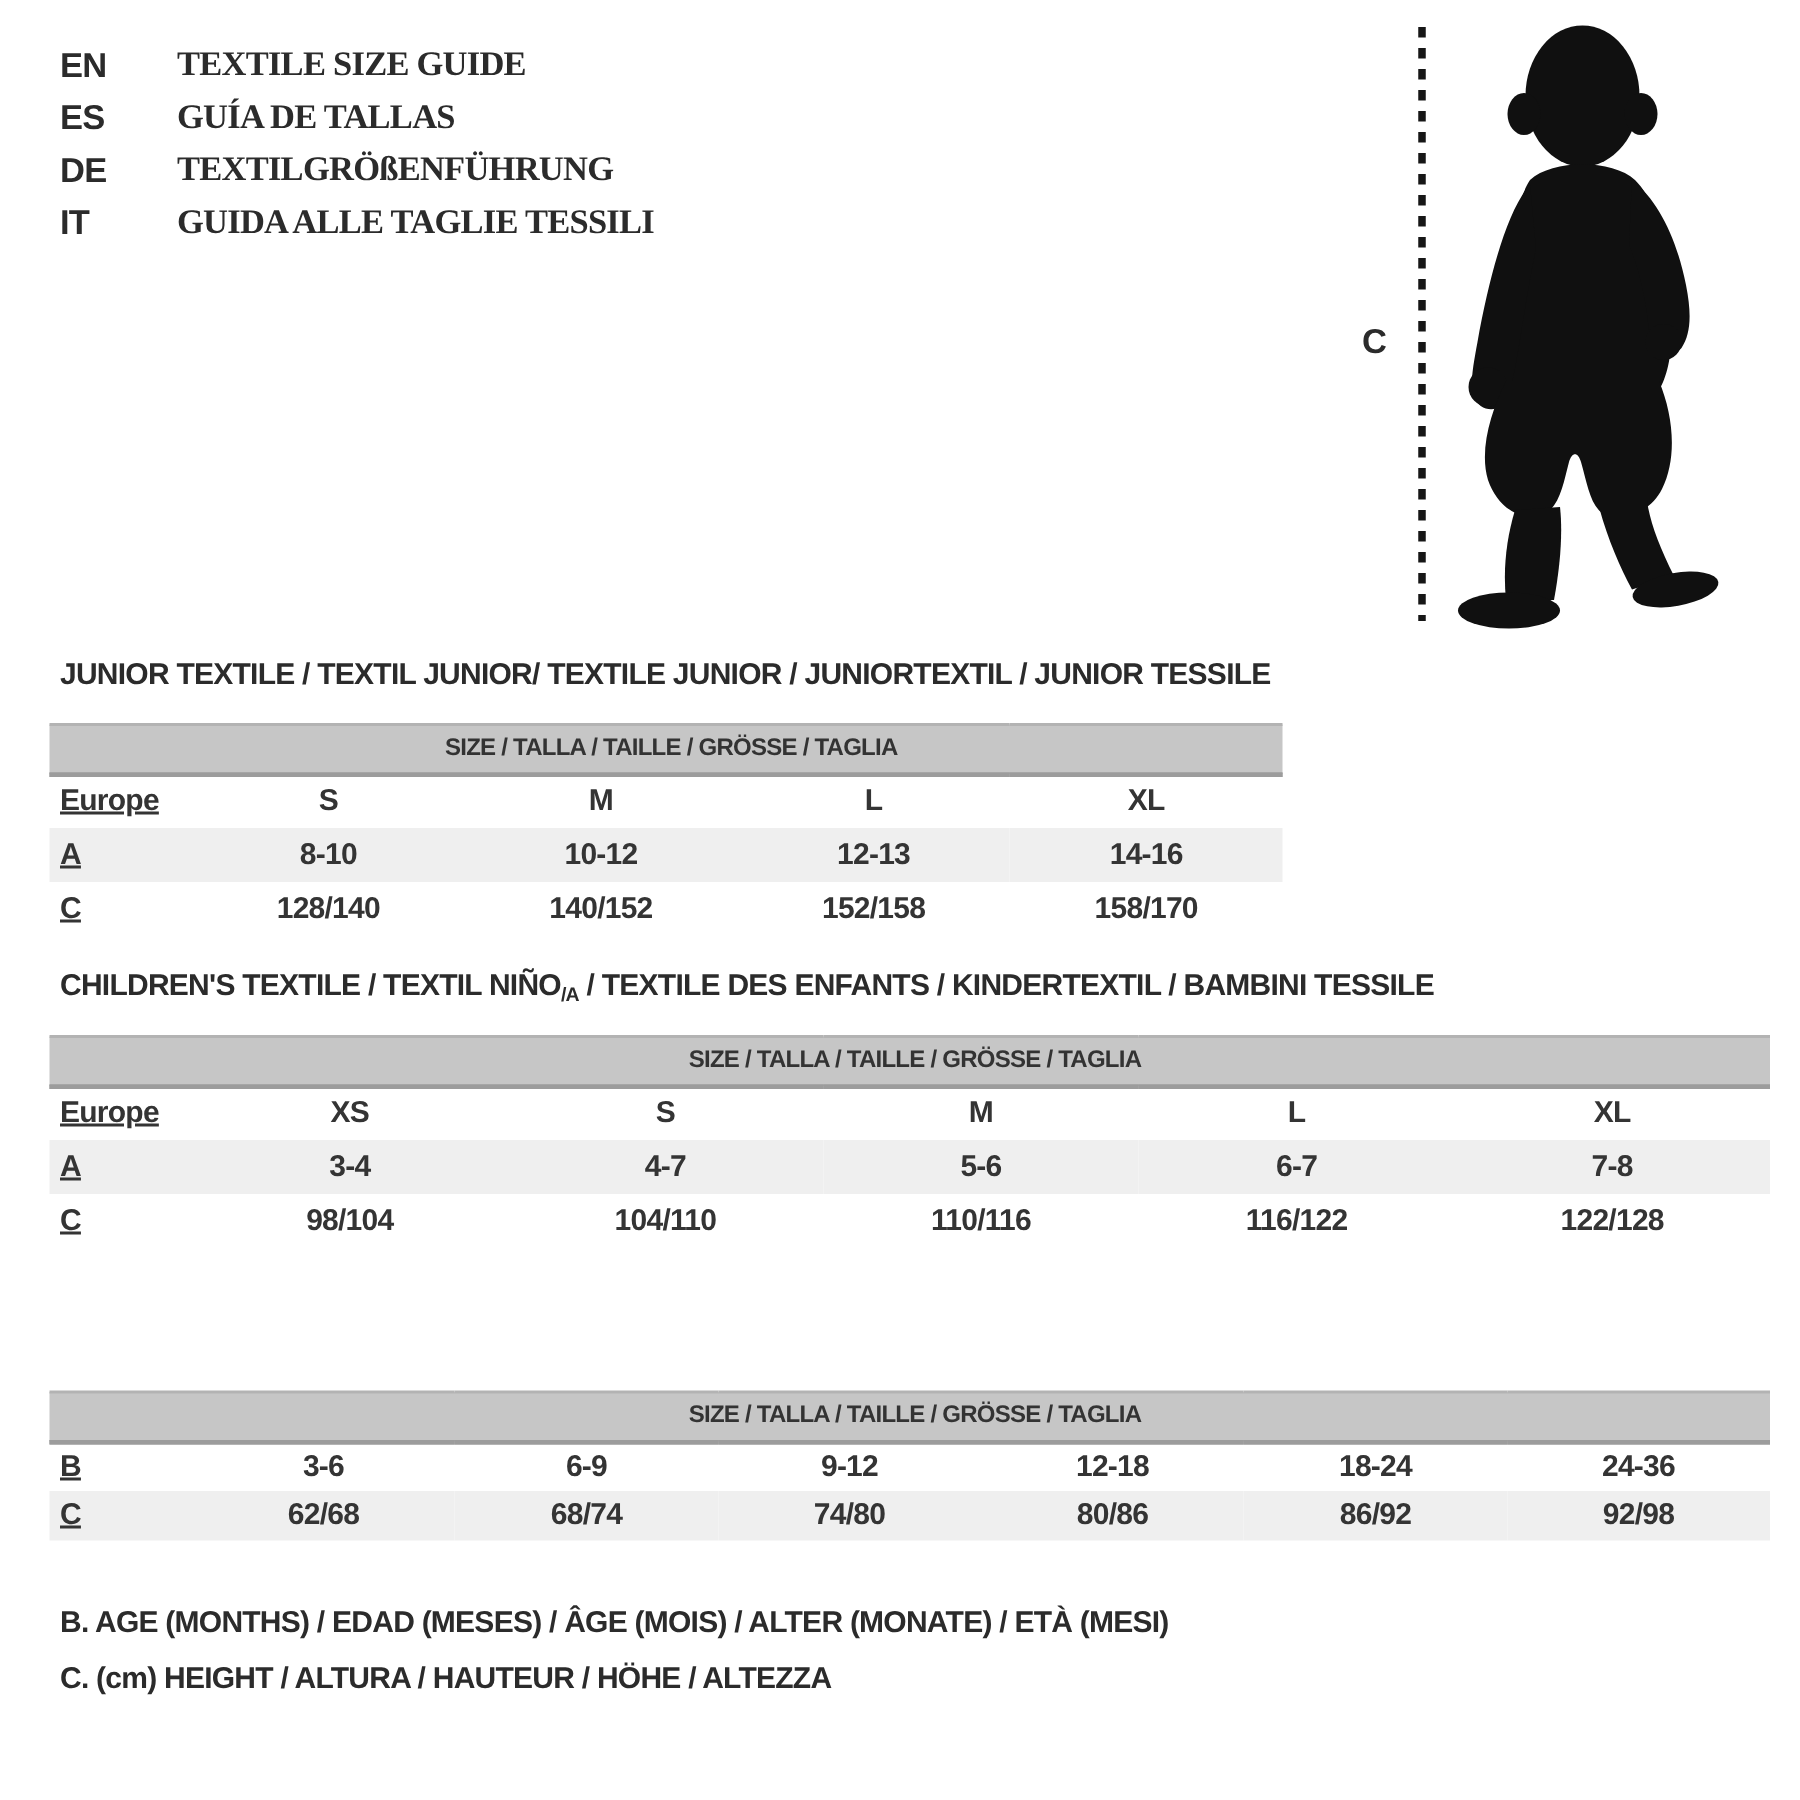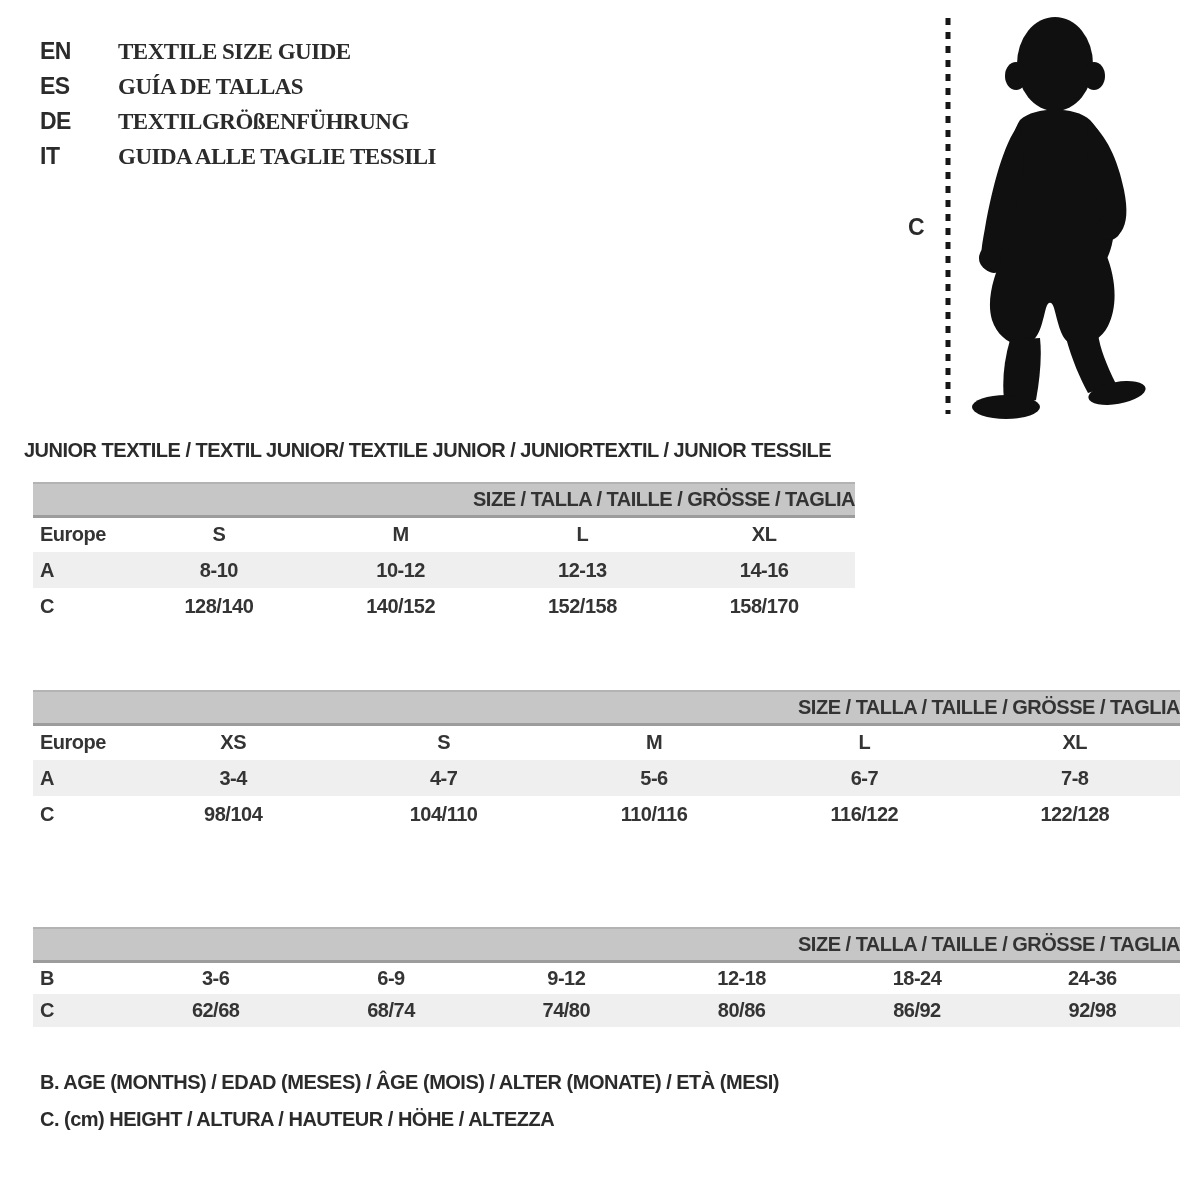--- a/index.html
+++ b/index.html
@@ -17,51 +17,51 @@
     font-weight:700;
     color:var(--ink);
     letter-spacing:-0.5px;
     position:relative;
     overflow:hidden;
   }
   .page{position:absolute;inset:0;}
 
   
   .lang-block{position:absolute;left:40px;top:30px;}
-  .lang-row{display:flex;height:35px;align-items:flex-end;font-size:23px;}
+  .lang-row{display:flex;height:35px;align-items:flex-start;font-size:23px;}
   .lang-code{width:78px;flex:0 0 78px;}
   .lang-title{white-space:nowrap;font-family:Liberation Serif, serif;}
 
   
   .figure{position:absolute;left:890px;top:8px;width:270px;height:414px;}
   .figure svg{display:block;}
   .figure-label{position:absolute;left:18px;top:206px;font-size:23px;}
 
   
   .sec-title{position:absolute;font-size:20px;line-height:34px;white-space:nowrap;}
-  #junior-title{left:24px;top:433px;}
+  #junior-title{left:40px;top:433px;}
   #children-title{left:40px;top:640px;}
   #babies-title{left:40px;top:848px;}
   .sub{font-size:13px;vertical-align:-4px;}
 
   
   table{position:absolute;border-collapse:collapse;table-layout:fixed;}
   #junior-table{left:33px;top:482px;width:822px;}
   #children-table{left:33px;top:690px;width:1147px;}
   #babies-table{left:33px;top:927px;width:1147px;}
   th.bar{
     background:var(--header-bar);
     border-top:2px solid var(--bar-border-top);
     border-bottom:3px solid var(--bar-border-bottom);
-    height:33px;font-size:20px;font-weight:700;text-align:right;padding-left:7px;
+    height:33px;font-size:16px;font-weight:700;text-align:center;padding-left:7px;
     white-space:nowrap;color:#333;
   }
   td{height:36px;font-size:20px;font-weight:700;text-align:center;white-space:nowrap;color:#343434;}
   #babies-table td{height:33px;}
-  td.lbl{text-align:left;padding-left:7px;}
+  td.lbl{text-align:left;padding-left:7px;text-decoration:underline;}
   tr.shade td{background:var(--row-stripe);}
 
   
   .notes{position:absolute;left:40px;top:1064px;}
   .note-line{height:37px;line-height:37px;font-size:20px;white-space:nowrap;}
 </style>
 </head>
 <body>
 
 <div class="page">
@@ -143,20 +143,23 @@
         <tr>
           <td class="lbl">C</td>
           <td>128/140</td>
           <td>140/152</td>
           <td>152/158</td>
           <td>158/170</td>
         </tr>
       </tbody>
     </table>
 
+  <div class="sec-title" id="children-title">
+      <div class="sec-title-line"><span>CHILDREN'S TEXTILE / TEXTIL NIÑO</span><span class="sub">/A</span><span> / TEXTILE DES ENFANTS / KINDERTEXTIL / BAMBINI TESSILE</span></div>
+    </div>
   <table id="children-table">
       <colgroup>
         <col style="width: 95px;">
         <col>
         <col>
         <col>
         <col>
         <col>
       </colgroup>
       <thead>

